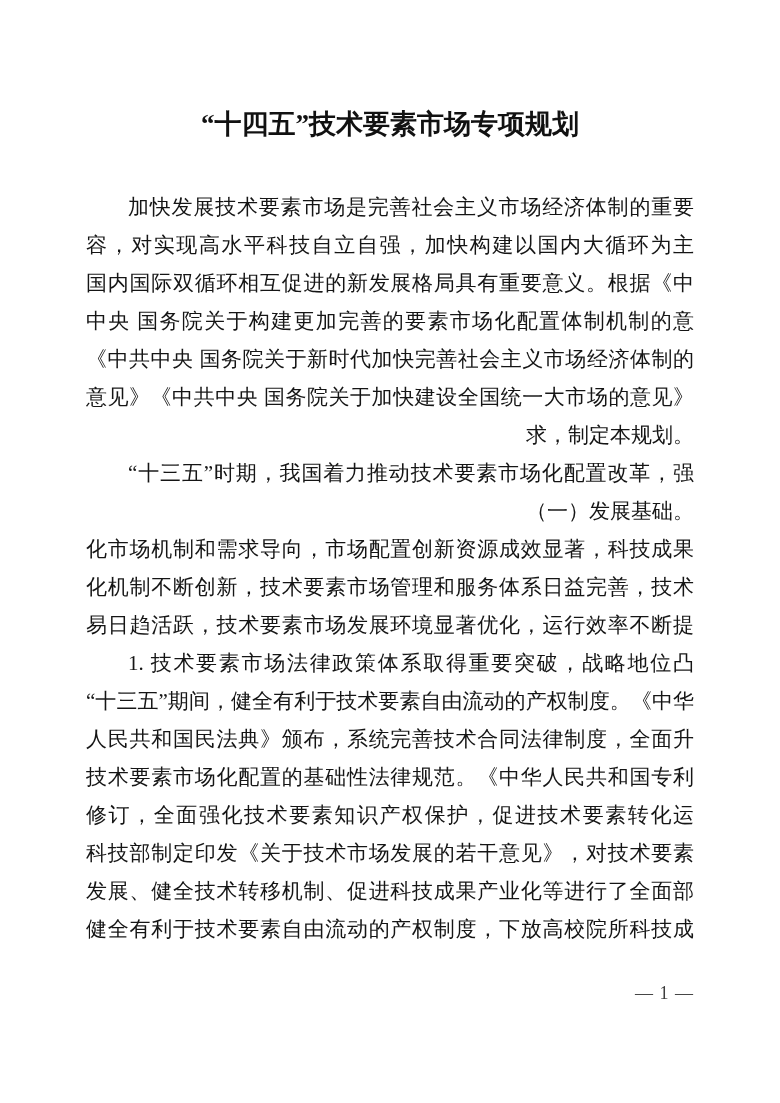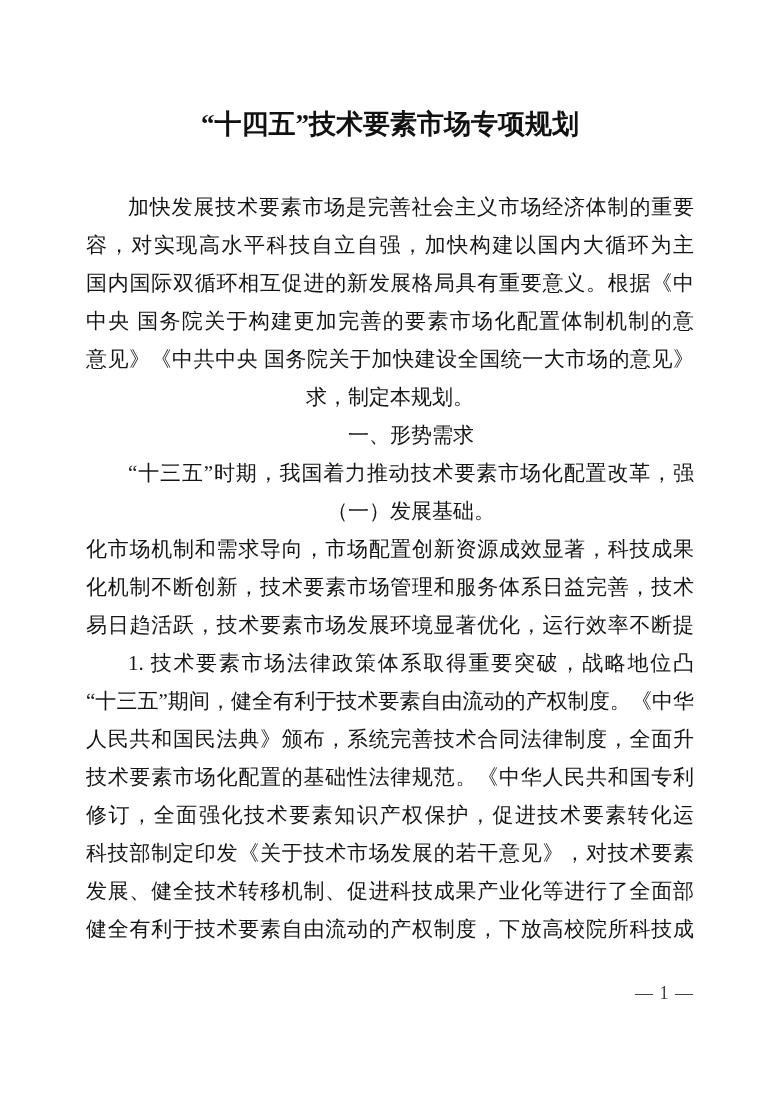--- a/index.html
+++ b/index.html
@@ -41,21 +41,21 @@
     line-height: 38px;
     font-size: 21px;
     white-space: normal;
     overflow: hidden;
   }
   .fill {
     text-align: justify;
     text-align-last: justify;
   }
   .plain {
-    text-align: center;
+    text-align: right;
   }
   .indent {
     text-indent: 2em;
   }
   .page-number {
     position: absolute;
     top: 983px;
     left: 0;
     width: 694px;          
     text-align: right;
@@ -69,23 +69,23 @@
 
 <div class="page">
 
   <h1 class="title">“十四五”技术要素市场专项规划</h1>
 
   <div class="body-block">
     <div class="line fill indent">加快发展技术要素市场是完善社会主义市场经济体制的重要内</div>
     <div class="line fill">容，对实现高水平科技自立自强，加快构建以国内大循环为主体、</div>
     <div class="line fill">国内国际双循环相互促进的新发展格局具有重要意义。根据《中共</div>
     <div class="line fill">中央 国务院关于构建更加完善的要素市场化配置体制机制的意见》</div>
+    <div class="line fill">《中共中央 国务院关于新时代加快完善社会主义市场经济体制的</div>
     <div class="line fill">意见》《中共中央 国务院关于加快建设全国统一大市场的意见》要</div>
     <div class="line plain">求，制定本规划。</div>
-    <div class="line plain indent">一、形势需求</div>
     <div class="line fill indent">“十三五”时期，我国着力推动技术要素市场化配置改革，强</div>
     <div class="line plain indent">（一）发展基础。</div>
     <div class="line fill">化市场机制和需求导向，市场配置创新资源成效显著，科技成果转</div>
     <div class="line fill">化机制不断创新，技术要素市场管理和服务体系日益完善，技术交</div>
     <div class="line fill">易日趋活跃，技术要素市场发展环境显著优化，运行效率不断提高。</div>
     <div class="line fill indent">1. 技术要素市场法律政策体系取得重要突破，战略地位凸显。</div>
     <div class="line fill">“十三五”期间，健全有利于技术要素自由流动的产权制度。《中华</div>
     <div class="line fill">人民共和国民法典》颁布，系统完善技术合同法律制度，全面升级</div>
     <div class="line fill">技术要素市场化配置的基础性法律规范。《中华人民共和国专利法》</div>
     <div class="line fill">修订，全面强化技术要素知识产权保护，促进技术要素转化运用。</div>

